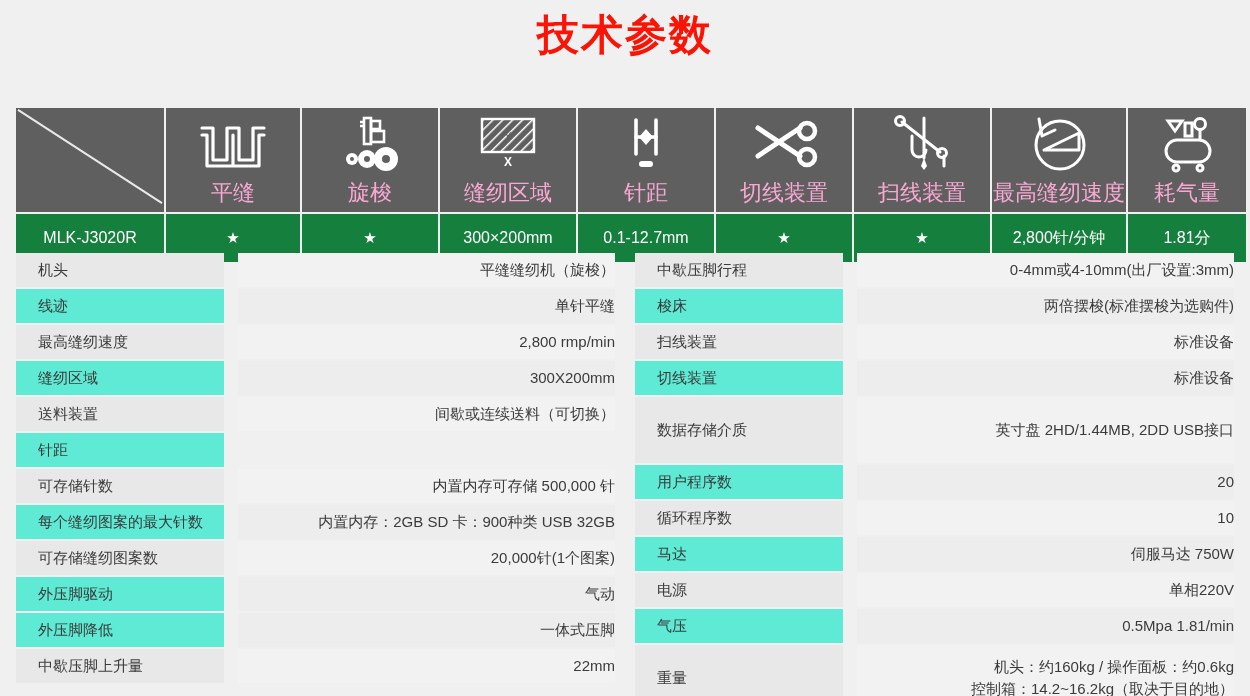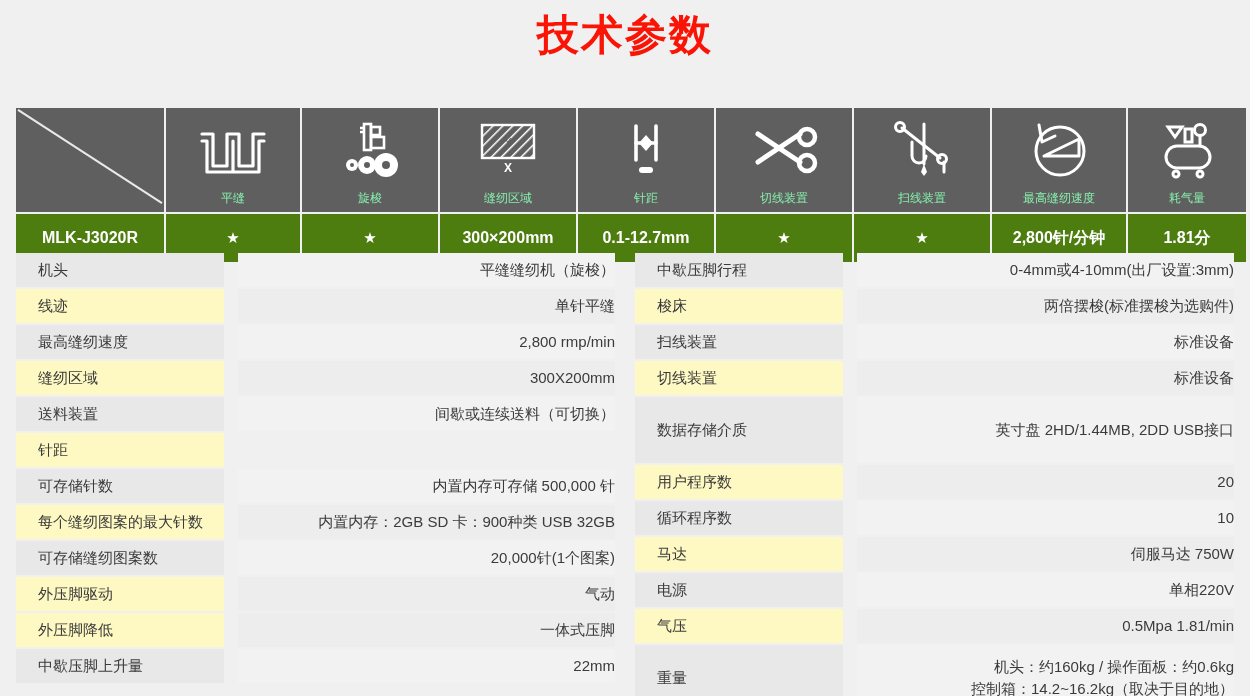--- a/index.html
+++ b/index.html
@@ -45,38 +45,37 @@
     overflow: hidden;
   }
   .icon-cell .glyph {
     flex: 1;
     display: flex;
     align-items: center;
     justify-content: center;
     width: 100%;
   }
   .icon-cell .cap {
-    color: #86efac;
-    font-size: 12px;
+    color: #f9a8d4;
+    font-size: 22px;
     line-height: 1.1;
     white-space: nowrap;
   }
   .icon-cell.blank { background: #5f5f5f; }
   .icon-cell.blank svg { width: 100%; height: 100%; display: block; }
 
   .val-cell {
-    background: #4d7c0f;
+    background: #15803d;
     height: 48px;
     display: flex;
     align-items: center;
     justify-content: center;
     color: #ffffff;
     font-size: 16px;
     white-space: nowrap;
-    font-weight: bold;
   }
   .val-cell.star { font-size: 15px; }
 
   
   .c0 { width: 148px; flex: 0 0 148px; }
   .c1 { width: 134px; flex: 0 0 134px; }
   .c2 { width: 136px; flex: 0 0 136px; align-items: center; }
   .c3 { width: 136px; flex: 0 0 136px; }
   .c4 { width: 136px; flex: 0 0 136px; }
   .c5 { width: 136px; flex: 0 0 136px; }
@@ -106,21 +105,21 @@
   .tval {
     flex: 1;
     background: #f2f2f2;
     color: #3b3b3b;
     font-size: 15px;
     display: flex;
     flex-direction: column;
     justify-content: center;
     padding-left: 14px;
   }
-  .trow.alt .tkey { background: #fef9c3; }
+  .trow.alt .tkey { background: #5eead4; }
   .trow.alt .tval { background: #ededed; }
   .trow { min-height: 34px; }
   .trow.tall { min-height: 66px; }
   .tval .ln { line-height: 1.45; text-align: right; }
 </style>
 </head>
 <body>
 
 <div class="page">
 

